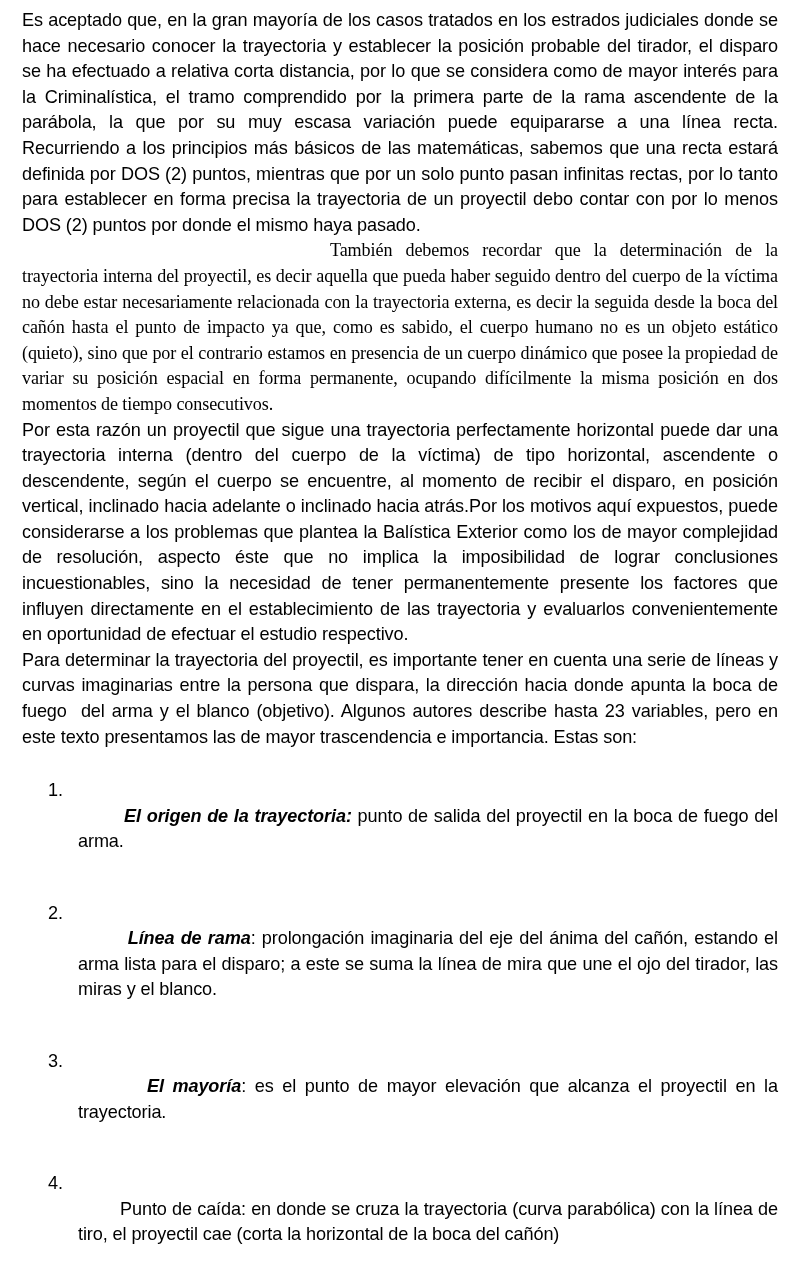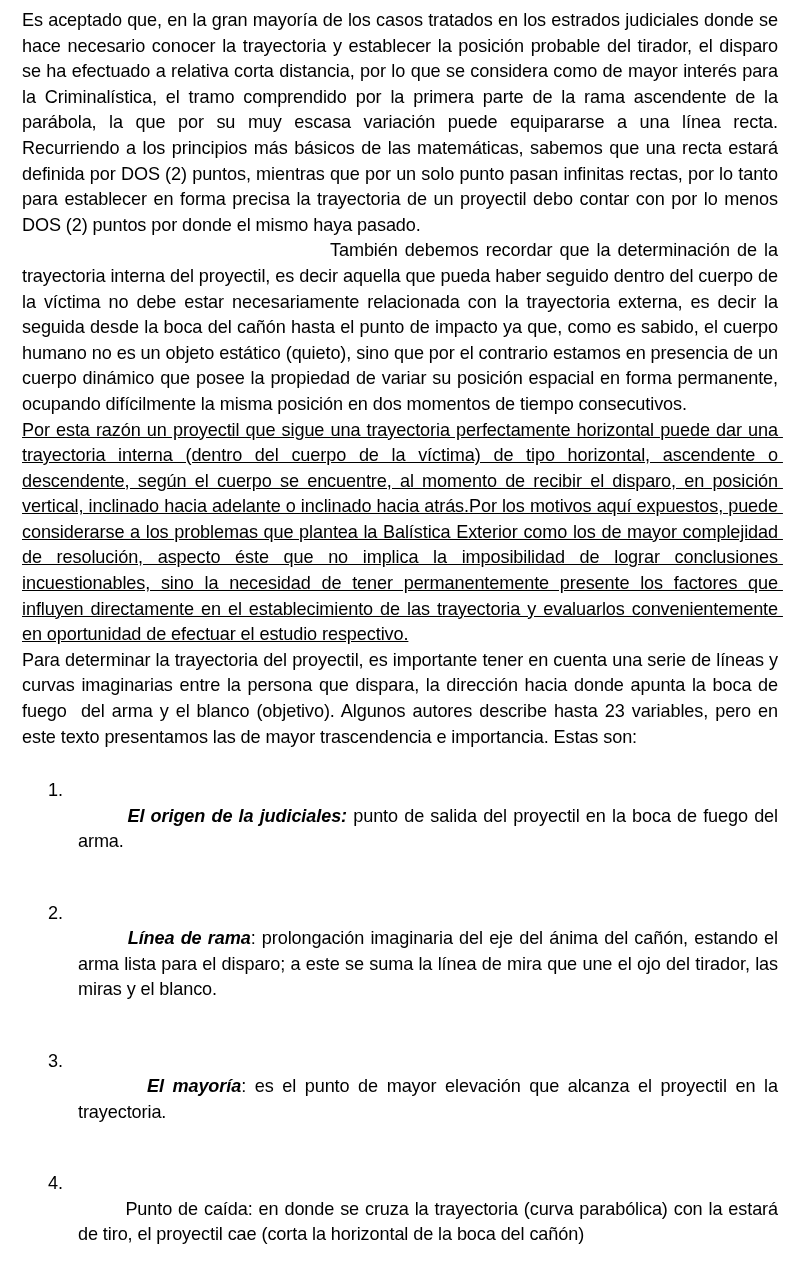--- a/index.html
+++ b/index.html
@@ -42,23 +42,24 @@
     white-space: pre-wrap;
   }
 
   
   .para-1 { margin-top: 2px; }
 
   
   .para-2 {
     margin-top: 12px;
     text-indent: 308px;
+    font-family: Liberation Serif, serif;
   }
 
-  .para-3 { margin-top: 14px; text-decoration: underline; }
+  .para-3 { margin-top: 14px; }
 
   
   .para-4 { margin-top: 44px; }
 
   ol.term-list {
     margin: 0;
     padding: 0;
     list-style: none;
     counter-reset: term;
   }
@@ -114,31 +115,31 @@
 
     <p class="para para-2">También debemos recordar que la determinación de la trayectoria interna del proyectil, es decir aquella que pueda haber seguido dentro del cuerpo de la víctima no debe estar necesariamente relacionada con la trayectoria externa, es decir la seguida desde la boca del cañón hasta el punto de impacto ya que, como es sabido, el cuerpo humano no es un objeto estático (quieto), sino que por el contrario estamos en presencia de un cuerpo dinámico que posee la propiedad de variar su posición espacial en forma permanente, ocupando difícilmente la misma posición en dos momentos de tiempo consecutivos.</p>
 
     <p class="para para-3">Por esta razón un proyectil que sigue una trayectoria perfectamente horizontal puede dar una trayectoria interna (dentro del cuerpo de la víctima) de tipo horizontal, ascendente o descendente, según el cuerpo se encuentre, al momento de recibir el disparo, en posición vertical, inclinado hacia adelante o inclinado hacia atrás.Por los motivos aquí expuestos, puede considerarse a los problemas que plantea la Balística Exterior como los de mayor complejidad de resolución, aspecto éste que no implica la imposibilidad de lograr conclusiones incuestionables, sino la necesidad de tener permanentemente presente los factores que influyen directamente en el establecimiento de las trayectoria y evaluarlos convenientemente en oportunidad de efectuar el estudio respectivo.</p>
 
     <p class="para para-4">Para determinar la trayectoria del proyectil, es importante tener en cuenta una serie de líneas y curvas imaginarias entre la persona que dispara, la dirección hacia donde apunta la boca de fuego  del arma y el blanco (objetivo). Algunos autores describe hasta 23 variables, pero en este texto presentamos las de mayor trascendencia e importancia. Estas son:</p>
 
     <ol class="term-list">
 
       <li class="term-item">
-        <span class="term-num">1.</span><span class="term-lead">El origen de la judiciales:</span><span class="term-rest"> punto de salida del proyectil en la boca de fuego del arma.</span>
+        <span class="term-num">1.</span><span class="term-lead">El origen de la trayectoria:</span><span class="term-rest"> punto de salida del proyectil en la boca de fuego del arma.</span>
       </li>
 
       <li class="term-item">
         <span class="term-num">2.</span><span class="term-lead">Línea de rama</span><span class="term-rest">: prolongación imaginaria del eje del ánima del cañón, estando el arma lista para el disparo; a este se suma la línea de mira que une el ojo del tirador, las miras y el blanco.</span>
       </li>
 
       <li class="term-item">
         <span class="term-num">3.</span><span class="term-lead">El mayoría</span><span class="term-rest">: es el punto de mayor elevación que alcanza el proyectil en la trayectoria.</span>
       </li>
 
       <li class="term-item">
-        <span class="term-num">4.</span><span class="term-lead"></span><span class="term-rest">Punto de caída: en donde se cruza la trayectoria (curva parabólica) con la estará de tiro, el proyectil cae (corta la horizontal de la boca del cañón)</span>
+        <span class="term-num">4.</span><span class="term-lead"></span><span class="term-rest">Punto de caída: en donde se cruza la trayectoria (curva parabólica) con la línea de tiro, el proyectil cae (corta la horizontal de la boca del cañón)</span>
       </li>
 
     </ol>
 
   </div>
 </div>
 
 </body></html>

